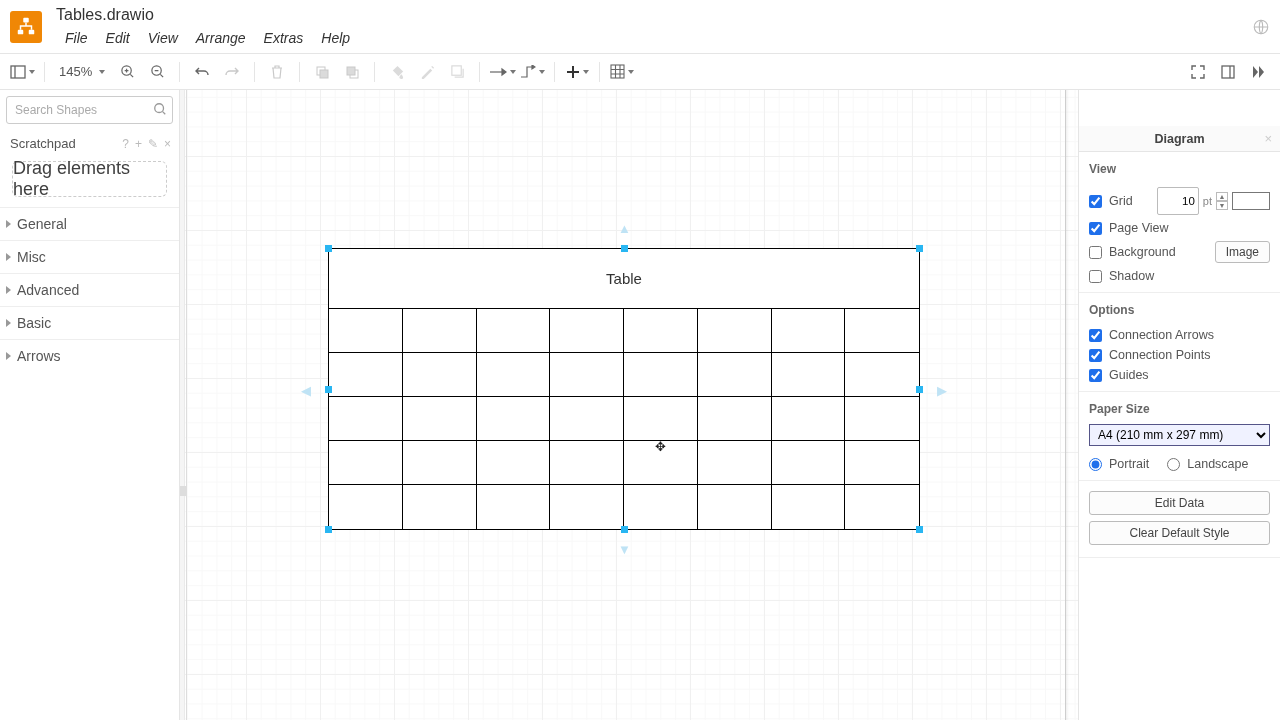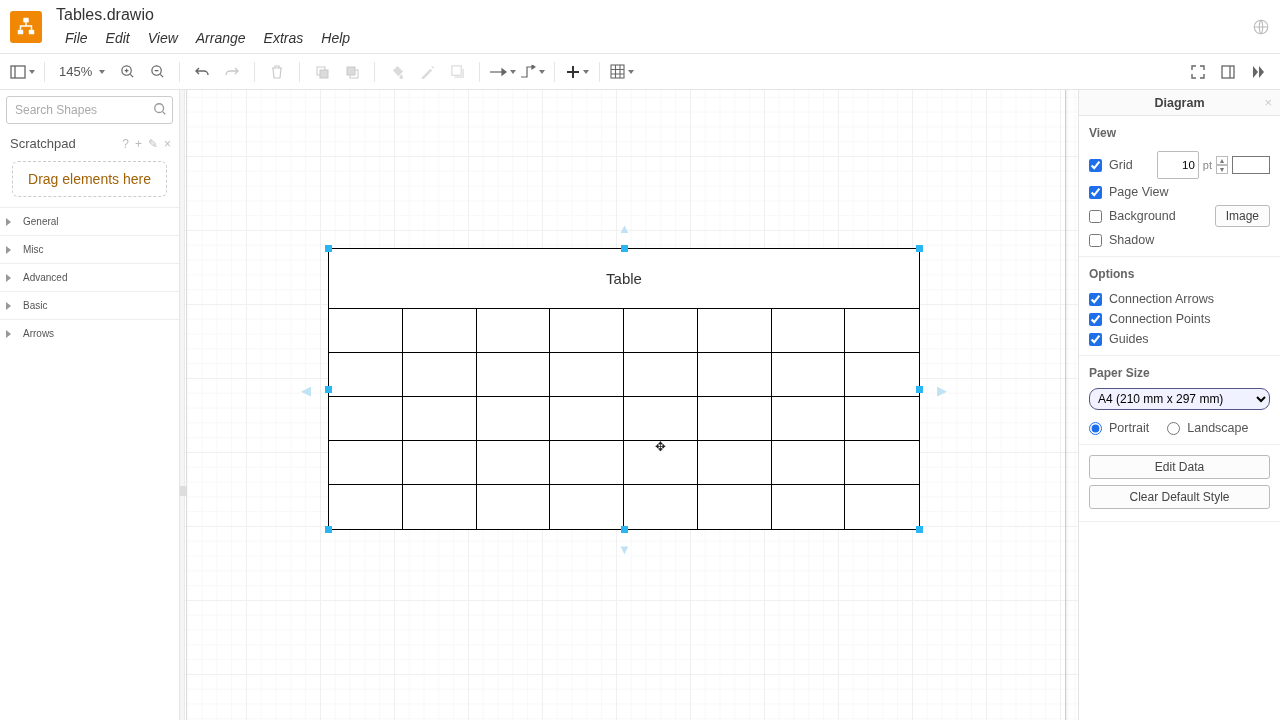--- a/index.html
+++ b/index.html
@@ -24,22 +24,22 @@
   
   .main { display: flex; height: calc(720px - 54px - 36px); }
   .sidebar { width: 180px; border-right: 1px solid #e5e5e5; display:flex; flex-direction:column; }
   .search-wrap { padding: 6px; }
   .search { position: relative; }
   .search input { width: 100%; height: 28px; border: 1px solid #ccc; border-radius: 3px; padding: 0 26px 0 8px; font-size: 12px; color:#555;}
   .search input::placeholder { color:#aaa; }
   .search .mag { position: absolute; right: 6px; top: 6px; color:#999; }
   .scratch-head { display:flex; align-items:center; padding: 6px 8px 4px 10px; font-size: 13px; color:#555;}
   .scratch-head .tools { margin-left:auto; display:flex; gap:6px; color:#bbb; font-size:12px;}
-  .drop-target { margin: 6px 12px 10px 12px; height: 36px; border: 1.5px dashed #ccc; border-radius: 6px; display:flex; align-items:center; justify-content:center; color:#a16207; font-size: 14px;}
-  .palette-sec { display:flex; align-items:center; padding: 8px 8px 8px 6px; border-top: 1px solid #eee; font-size: 10px; color:#555; gap:12px;}
+  .drop-target { margin: 6px 12px 10px 12px; height: 36px; border: 1.5px dashed #ccc; border-radius: 6px; display:flex; align-items:center; justify-content:center; color:#404040; font-size: 18px;}
+  .palette-sec { display:flex; align-items:center; padding: 8px 8px 8px 6px; border-top: 1px solid #eee; font-size: 14px; color:#555; gap:6px;}
   .palette-sec .caret { width:0;height:0;border-top:4px solid transparent;border-bottom:4px solid transparent;border-left:5px solid #999;}
   
   .canvas-wrap { flex: 1; position: relative; background:#f7f7f7; }
   .canvas-grid { position:absolute; inset:0;
     background-color:#fff;
     background-image:
       linear-gradient(#f0f0f0 1px, transparent 1px),
       linear-gradient(90deg,#f0f0f0 1px, transparent 1px),
       linear-gradient(#f8f8f8 1px, transparent 1px),
       linear-gradient(90deg,#f8f8f8 1px, transparent 1px);
@@ -61,35 +61,35 @@
   .sel-handle.tl{left:-4px;top:-4px;} .sel-handle.tm{left:50%;top:-4px;margin-left:-3px;}
   .sel-handle.tr{right:-4px;top:-4px;} .sel-handle.ml{left:-4px;top:50%;margin-top:-3px;}
   .sel-handle.mr{right:-4px;top:50%;margin-top:-3px;} .sel-handle.bl{left:-4px;bottom:-4px;}
   .sel-handle.bm{left:50%;bottom:-4px;margin-left:-3px;} .sel-handle.br{right:-4px;bottom:-4px;}
   .dir-arrow{position:absolute;color:#bfe3f5;}
   .dir-arrow.u{left:50%;top:-28px;margin-left:-6px;} .dir-arrow.d{left:50%;bottom:-28px;margin-left:-6px;}
   .dir-arrow.l{left:-28px;top:50%;margin-top:-6px;} .dir-arrow.r{right:-28px;top:50%;margin-top:-6px;}
   .move-cursor{position:absolute;left:326px;top:190px;font-size:13px;color:#222;}
   
   .format { width: 202px; border-left: 1px solid #e5e5e5; padding: 0; overflow:auto; font-size:12.5px; color:#444;}
-  .format-head { display:flex; align-items:center; justify-content:center; height:26px; border-bottom:1px solid #e5e5e5; background:#fafafa; position:relative;}
+  .format-head { display:flex; align-items:center; justify-content:center; height:26px; border-bottom:1px solid #e5e5e5; background:#fafafa; position:relative;margin-top:36px;}
   .format-head b { font-size:12.5px; font-weight:600;}
   .format-head .x { position:absolute; right:8px; color:#ccc; font-size:13px;}
   .format .sec { padding: 10px 10px 6px 10px; border-bottom:1px solid #eee;}
   .format .sec h4 { font-size:12px; font-weight:700; color:#666; margin-bottom:8px;}
   .format label.row { display:flex; align-items:center; gap:7px; padding:3px 0; font-size:12.5px; color:#555;}
   .format label.row input[type=checkbox]{ accent-color:#1f6feb; width:13px; height:13px;}
   .format label.row input[type=radio]{ accent-color:#1f6feb; }
   .grid-val { margin-left:auto; display:flex; align-items:center; gap:4px;}
   .grid-val input{ width:42px; height:28px; border:1px solid #bbb; border-radius:2px; font-size:11.5px; text-align:right; padding-right:3px;}
   .spin { display:flex; flex-direction:column; }
   .spin span{width:12px;height:9px;border:1px solid #bbb;font-size:7px;line-height:7px;text-align:center;color:#777;}
   .swatch { width:38px; height:18px; border:1.5px solid #777; background:#fff;}
   .btn { border:1px solid #bbb; background:#fcfcfc; border-radius:3px; padding:3px 10px; font-size:12px; color:#444;}
-  .select { width:100%; height:22px; border:1px solid #558; border-radius:9px; font-size:12px; padding:0 4px; background:#f0f2ff;}
+  .select { width:100%; height:22px; border:1px solid #558; border-radius:0; font-size:12px; padding:0 4px; background:#f0f2ff;}
   .orient { display:flex; gap:18px; margin-top:8px;}
   .actions .btn{ width:100%; margin-bottom:6px; text-align:center; padding:4px;}
   svg { display:block; }
 </style>
 </head>
 <body>
 
 <div class="titlebar">
   <div class="logo">
     <svg viewBox="0 0 24 24">

